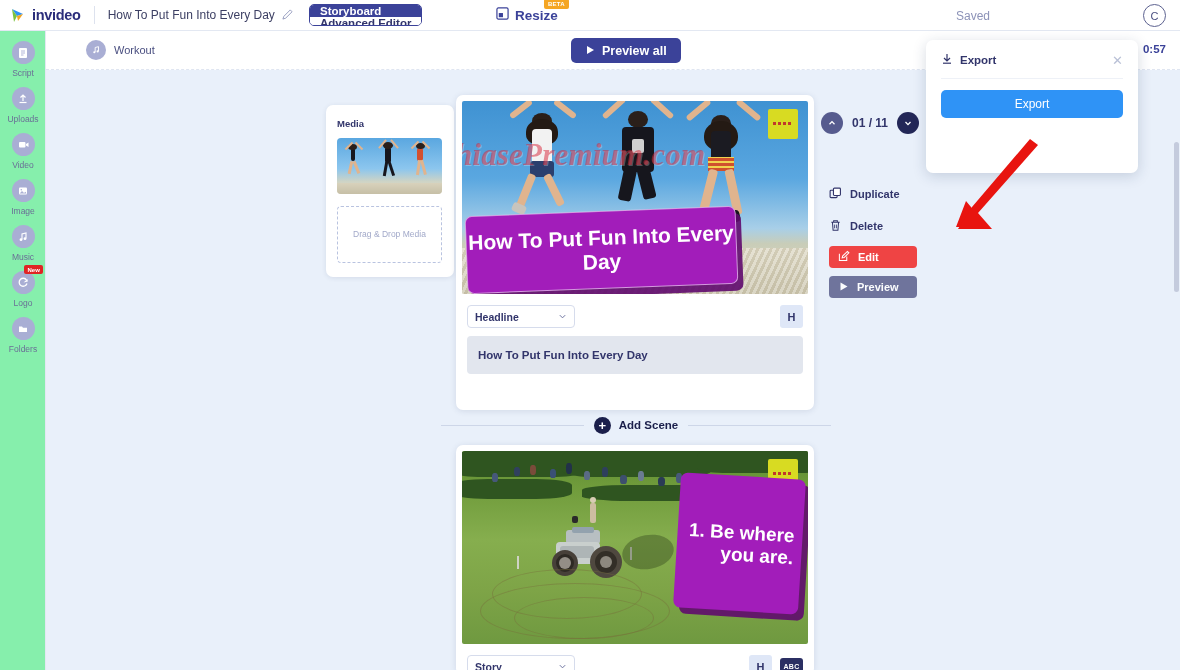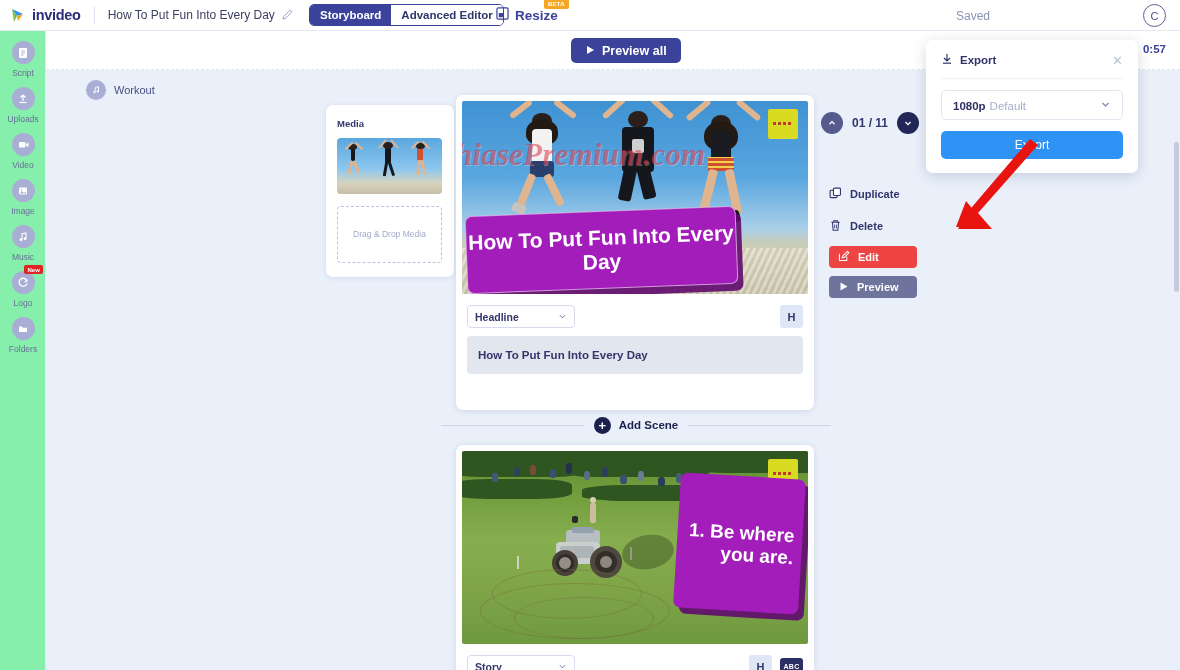--- a/index.html
+++ b/index.html
@@ -22,20 +22,21 @@
   .logo-mark svg { display:block; }
   .logo-text { font-size: 14.5px; font-weight: bold; color: #2b2d7a; letter-spacing: -0.3px; }
   .vsep { width: 1px; height: 18px; background: #dde2ee; margin: 0 13px; }
   .proj-title { font-size: 12px; color: #3c3f63; }
   .pencil-ic { margin-left: 7px; color: #8d93b8; font-size: 10px; display:inline-block; transform: rotate(0deg); }
 
   .seg {
     position: absolute; left: 309px; top: 4px;
     display: flex; border: 1.5px solid #3b4299; border-radius: 5px; overflow: hidden;
     height: 22px;
+    flex-direction: column;
   }
   .seg > div {
     font-size: 11.5px; font-weight: bold; display: flex; align-items: center;
     padding: 0 10px; cursor: pointer;
   }
   .seg-active { background: #3b4299; color: #fff; }
   .seg-inactive { background: #fff; color: #32356b; }
 
   .resize-btn {
     position: absolute; left: 496px; top: 6px;
@@ -82,21 +83,21 @@
     background: #e02424; color: #fff; font-size: 6px; font-weight: bold;
     padding: 1.5px 3.5px; border-radius: 2px;
   }
 
   
   .subbar {
     position: absolute; left: 46px; top: 31px; width: 1134px; height: 39px;
     background: #ffffff; border-bottom: 1px dashed #dfe5f1; z-index: 25;
   }
   .workout {
-    position: absolute; left: 40px; top: 9px; display: flex; align-items: center; gap: 8px; margin-top: 40px;
+    position: absolute; left: 40px; top: 9px; display: flex; align-items: center; gap: 8px;
   }
   .workout .wic {
     width: 20px; height: 20px; border-radius: 50%; background: #a9aed4;
     display: flex; align-items: center; justify-content: center; color: #fff; font-size: 10px;
   }
   .workout .wlab { font-size: 11px; color: #4a4f80; }
   .preview-all {
     position: absolute; left: 525px; top: 7px; height: 25px;
     background: #3b4299; border-radius: 5px; color: #fff;
     display: flex; align-items: center; gap: 7px; padding: 0 14px;
@@ -669,30 +670,20 @@
           <svg width="12" height="12" viewBox="0 0 12 12">
               <path d="M6 1 V7 M3 5 L6 8 L9 5" fill="none" stroke="#32356b" stroke-width="1.2"></path>
               <path d="M2 10.2 H10" stroke="#32356b" stroke-width="1.2"></path>
             </svg>
         </span>
         <span>Export</span>
       </div>
       <span class="exp-x">✕</span>
     </div>
     <div class="exp-div"></div>
-    <div class="exp-sel">
-      <span>
-        <b>1080p</b><span class="def">Default</span>
-      </span>
-      <span>
-        <svg width="11" height="11" viewBox="0 0 11 11">
-            <path d="M2.5 4 L5.5 7 L8.5 4" fill="none" stroke="#7b83a8" stroke-width="1.2"></path>
-          </svg>
-      </span>
-    </div>
     <div class="exp-btn">Export</div>
   </div>
 
   <svg class="arrow-svg" width="160" height="100" viewBox="0 0 160 100">
     <g fill="#e8140f">
       <path d="M158 8 L96 78 L86 66 L76 92 L104 92 L94 80 L156 10 Z"></path>
       <path d="M150 4 L92 72 L78 94 L112 94 L98 78 L158 10 Z"></path>
     </g>
   </svg>
 

